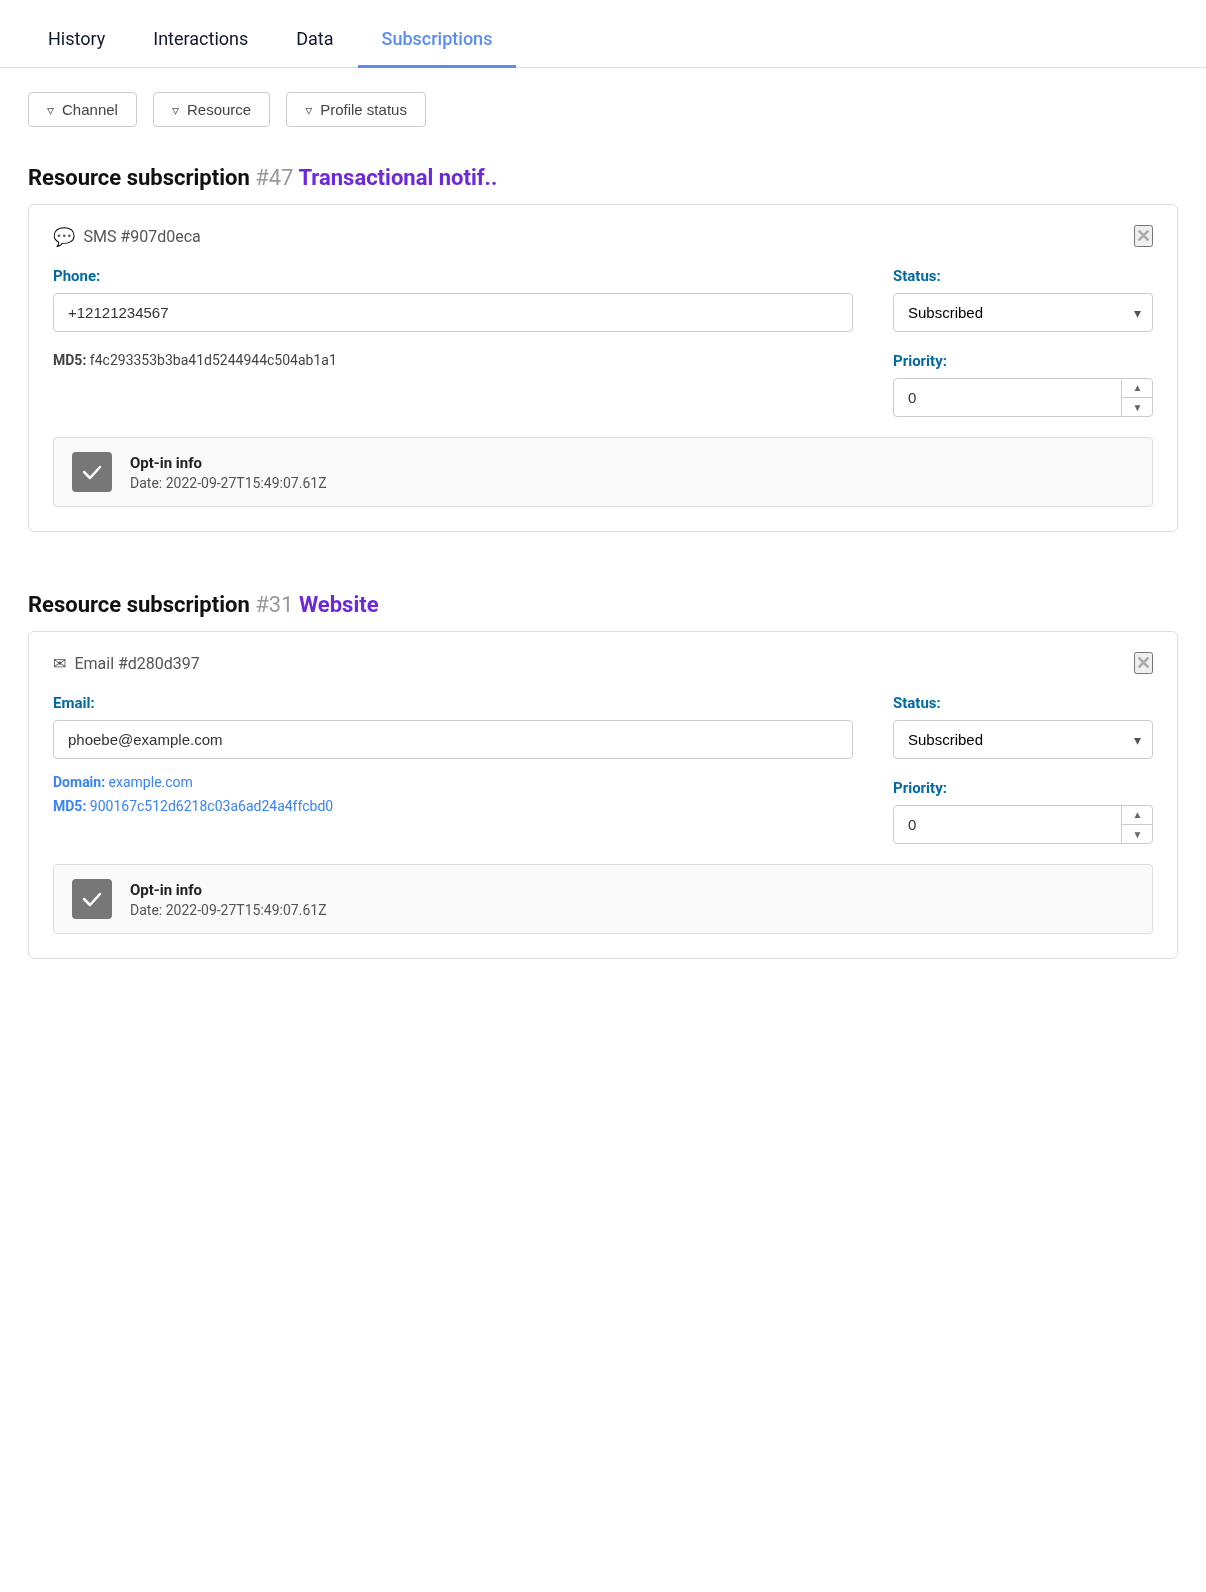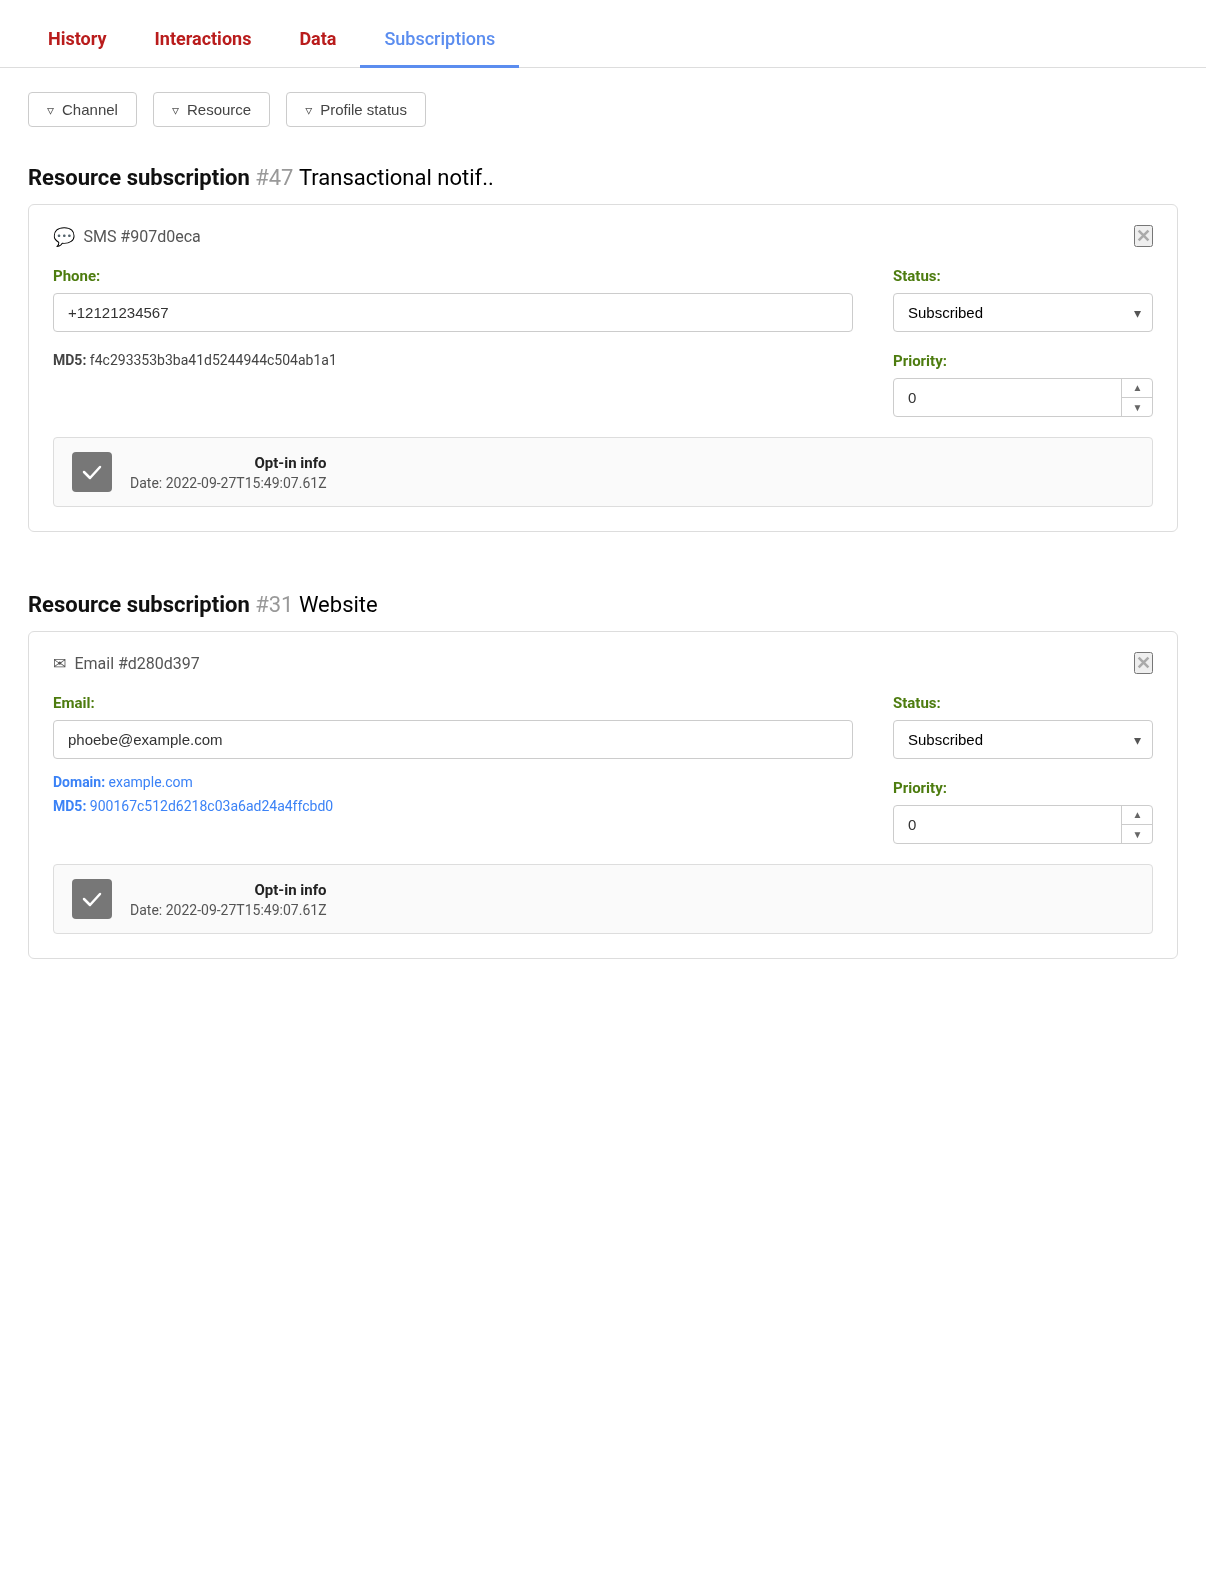--- a/index.html
+++ b/index.html
@@ -16,24 +16,24 @@
     .tabs {
       display: flex;
       border-bottom: 1px solid #ddd;
       padding: 0 24px;
       margin-top: 10px;
     }
     .tab {
       padding: 18px 24px 16px;
       font-size: 18px;
       cursor: pointer;
-      color: #b91c1c;
+      color: #0f172a;
       border-bottom: 3px solid transparent;
       margin-bottom: -1px;
-      font-weight: 700;
+      font-weight: 400;
     }
     .tab.active {
       color: #5b8def;
       border-bottom: 3px solid #5b8def;
       font-weight: 500;
     }
 
     
     .filters {
       display: flex;
@@ -62,22 +62,22 @@
       padding: 28px 28px 14px;
       font-size: 22px;
       font-weight: 700;
       color: #111;
     }
     .section-header .resource-id {
       color: #999;
       font-weight: 400;
     }
     .section-header .resource-name {
-      color: #000000;
-      font-weight: 400;
+      color: #6d28d9;
+      font-weight: 700;
     }
 
     
     .card {
       margin: 0 28px 32px;
       border: 1px solid #ddd;
       border-radius: 6px;
       padding: 20px 24px 24px;
       position: relative;
     }
@@ -110,21 +110,21 @@
     .form-left {
       flex: 1;
     }
     .form-right {
       width: 260px;
     }
     .field-label {
       font-size: 15px;
       font-weight: 700;
       margin-bottom: 8px;
-      color: #4d7c0f;
+      color: #0369a1;
     }
     .field-input {
       width: 100%;
       border: 1px solid #ccc;
       border-radius: 4px;
       padding: 10px 14px;
       font-size: 15px;
       color: #333;
       background: #fff;
       outline: none;
@@ -231,21 +231,20 @@
       align-items: center;
       justify-content: center;
       flex-shrink: 0;
     }
     .opt-in-checkbox svg {
       width: 22px;
       height: 22px;
     }
     .opt-in-text {
       font-size: 15px;
-      text-align: right;
     }
     .opt-in-title {
       font-weight: 700;
       margin-bottom: 3px;
     }
     .opt-in-date {
       color: #555;
       font-size: 14px;
     }
 

